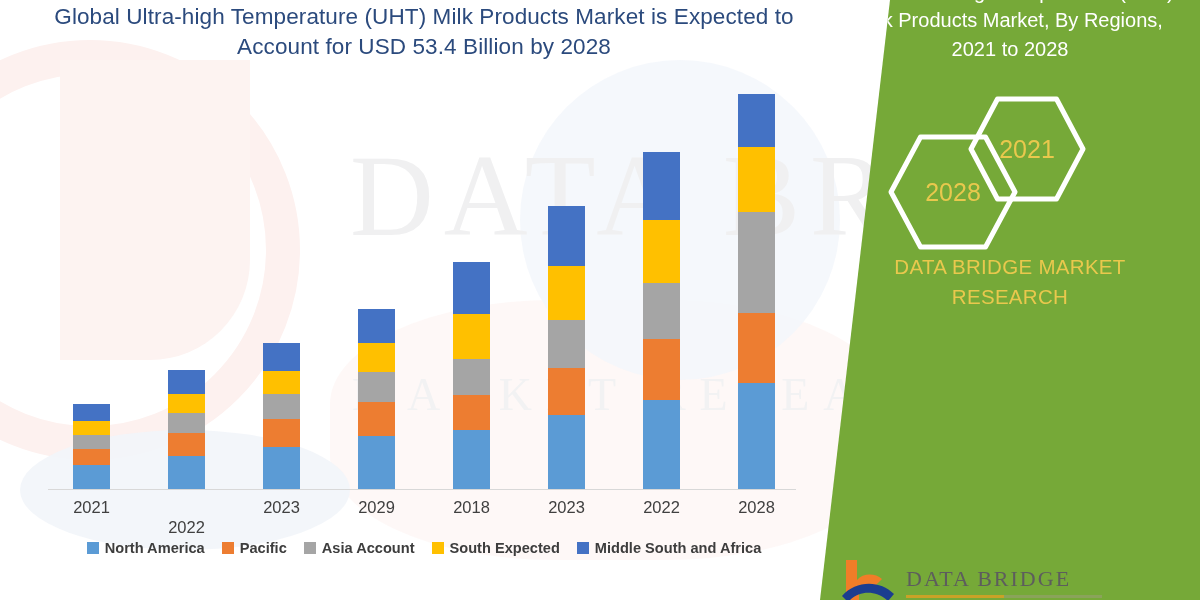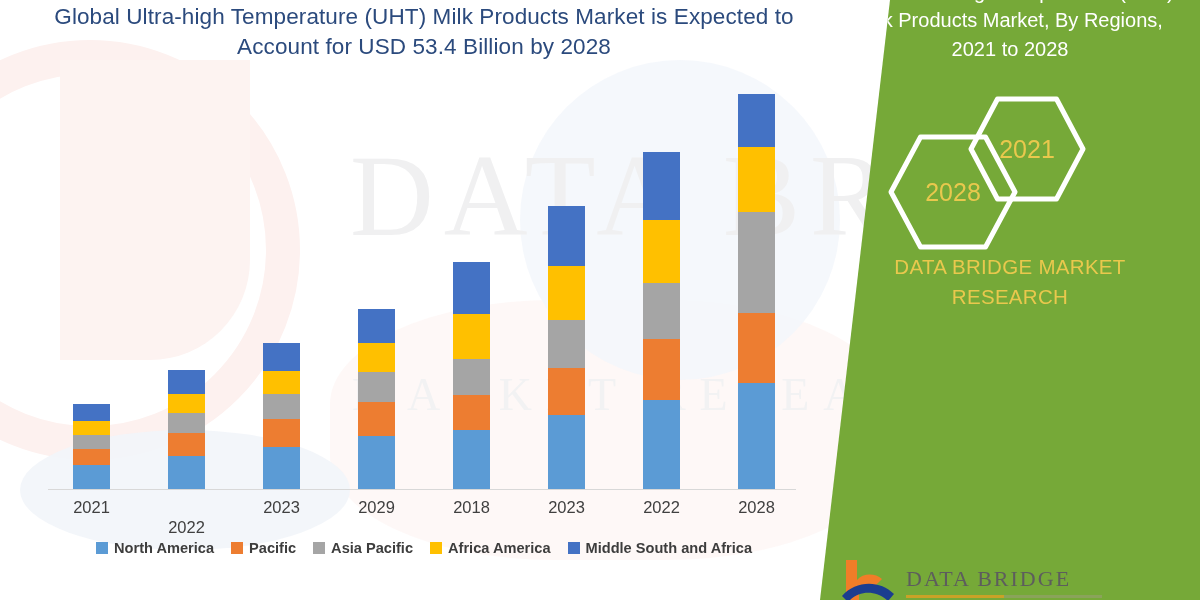--- a/index.html
+++ b/index.html
@@ -296,25 +296,25 @@
       <div class="legend-item">
         <span class="swatch" style="background: rgb(91, 155, 213);"></span>
         <span>North America</span>
       </div>
       <div class="legend-item">
         <span class="swatch" style="background: rgb(237, 125, 49);"></span>
         <span>Pacific</span>
       </div>
       <div class="legend-item">
         <span class="swatch" style="background: rgb(165, 165, 165);"></span>
-        <span>Asia Pacific</span>
+        <span>Asia Account</span>
       </div>
       <div class="legend-item">
         <span class="swatch" style="background: rgb(255, 192, 0);"></span>
-        <span>Africa America</span>
+        <span>South Expected</span>
       </div>
       <div class="legend-item">
         <span class="swatch" style="background: rgb(68, 114, 196);"></span>
         <span>Middle South and Africa</span>
       </div>
     </div>
 
   <div class="panel">
     <div class="panel-title">Global Ultra-high Temperature (UHT) Milk Products Market, By Regions, 2021 to 2028</div>
 

